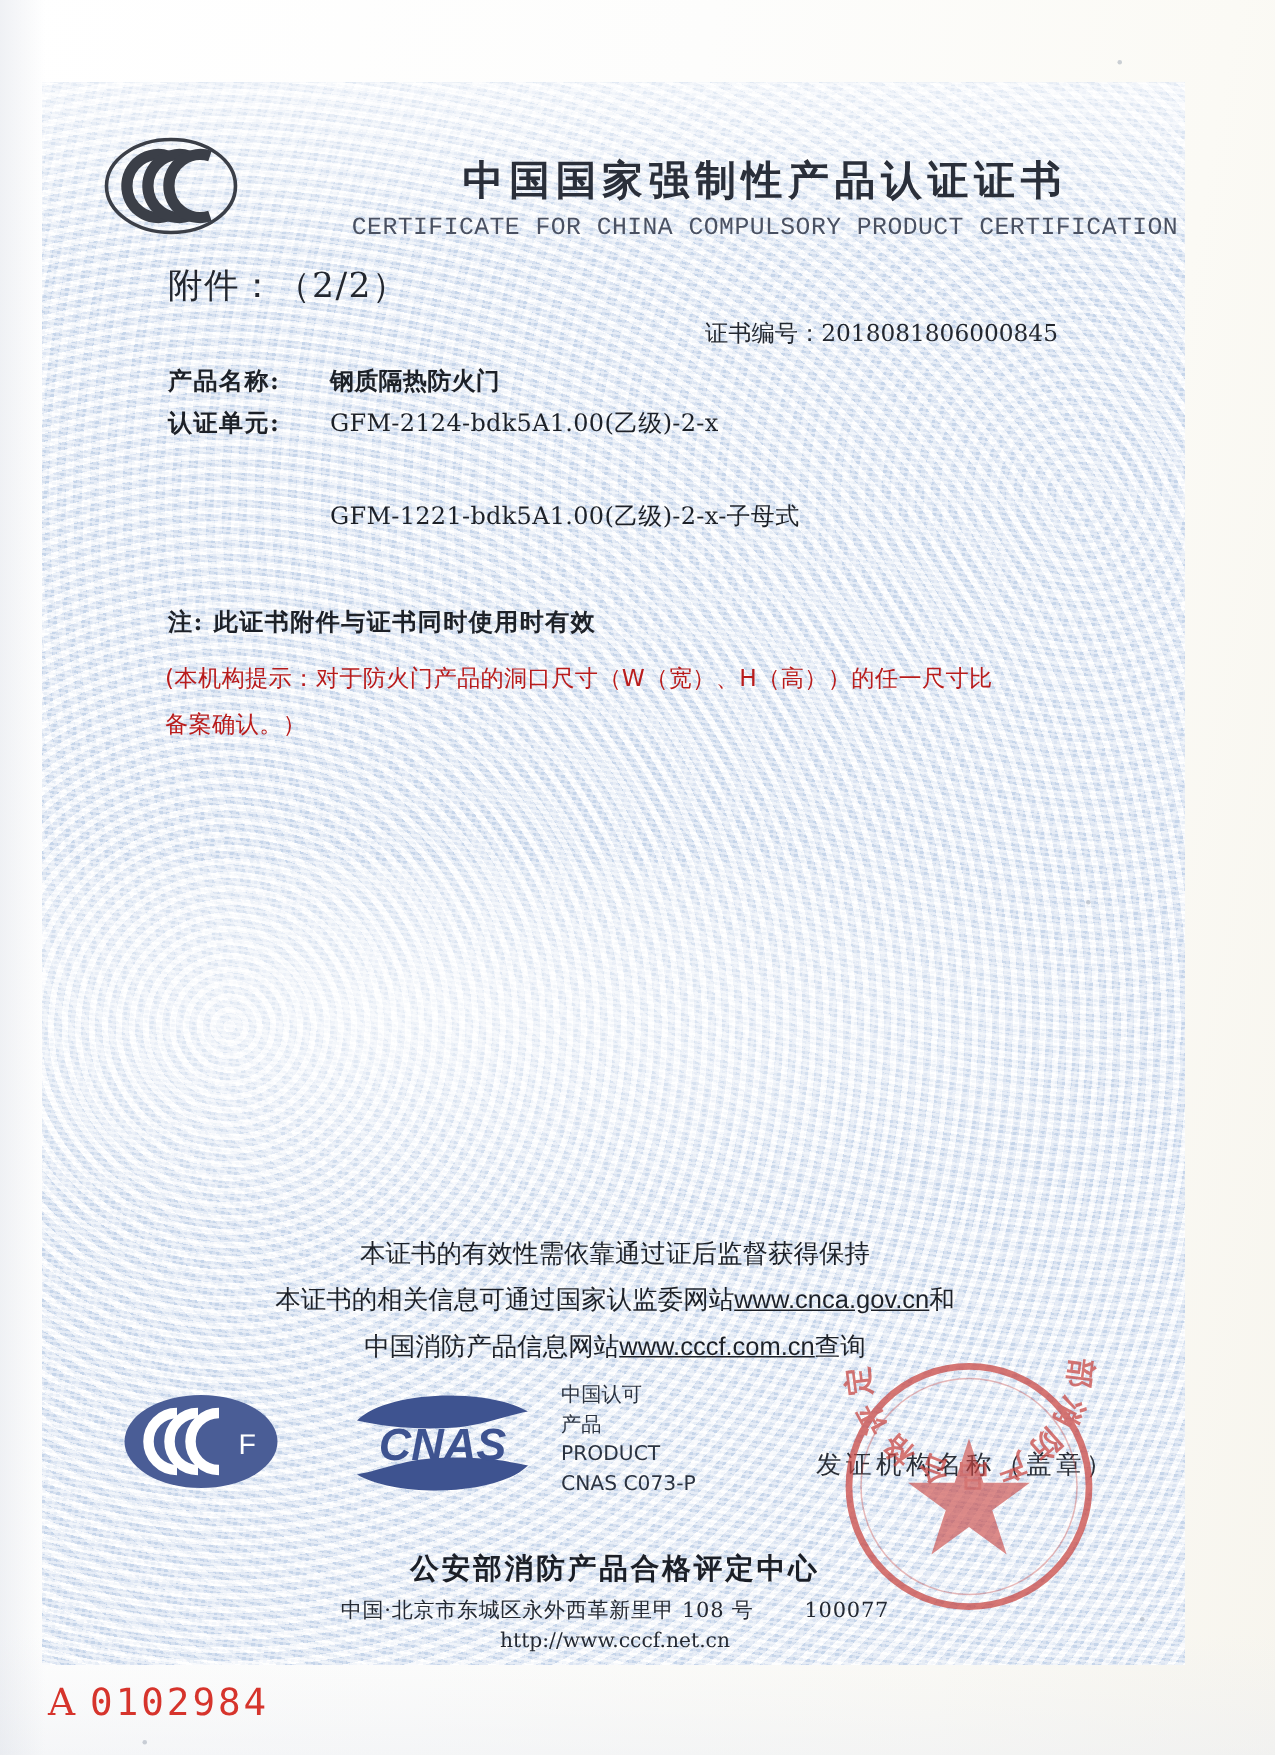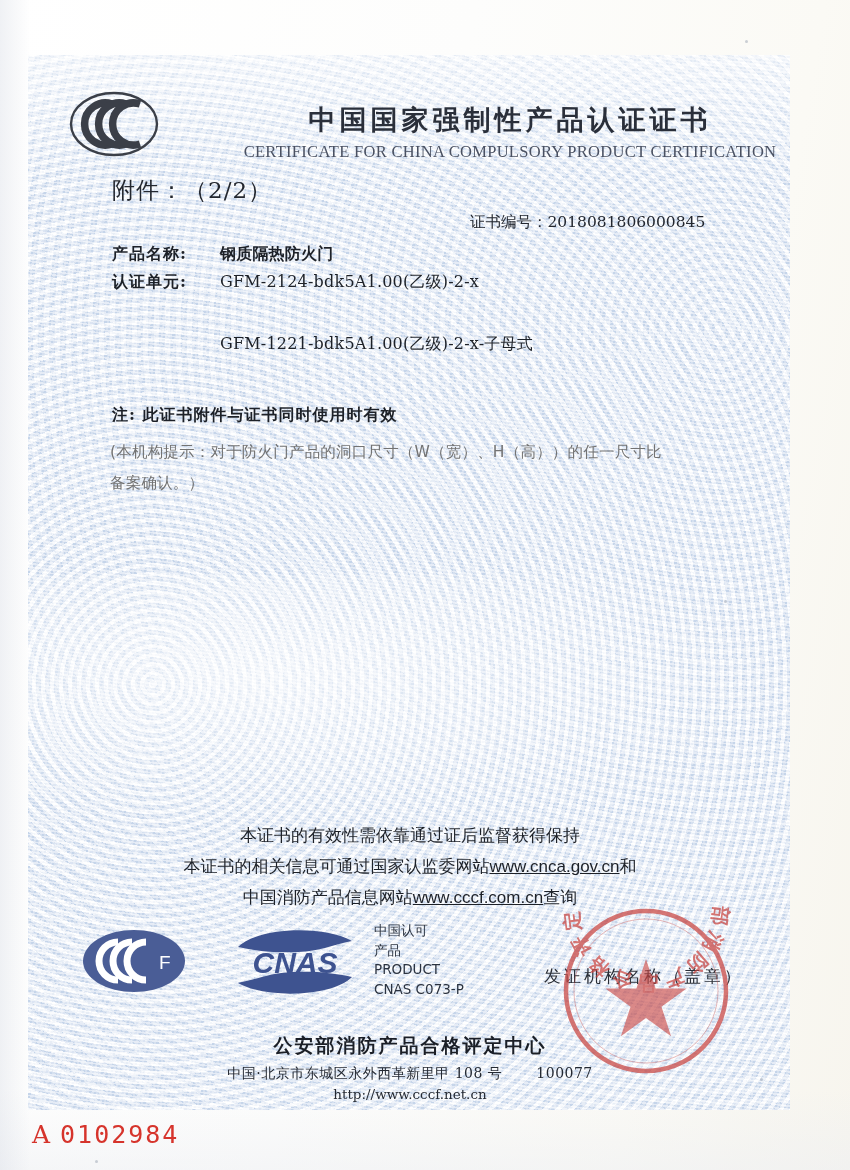--- a/index.html
+++ b/index.html
@@ -94,21 +94,21 @@
     width: 660px; text-align: center;
     font-size: 27px; letter-spacing: 4px;
     color: #2a2f3a; font-weight: 600;
     font-family: "DejaVu Sans", "Liberation Sans", sans-serif;
   }
   #title-en {
     position: absolute; left: 180px; top: 142px;
     width: 660px; text-align: center;
     font-size: 16.5px; letter-spacing: 0.3px;
     color: #4a5162;
-    font-family: Liberation Serif, serif;
+    font-family: Liberation Mono, monospace;
   }
   #annex {
     position: absolute; left: 112px; top: 175px;
     font-size: 23px; color: #23272f; letter-spacing: 1px;
     font-family: "DejaVu Serif", "Liberation Serif", serif;
   }
   #cert-no {
     position: absolute; left: 470px; top: 212px;
     font-size: 15.5px; color: #23272f;
     font-family: "DejaVu Serif", "Liberation Serif", serif;
@@ -148,21 +148,21 @@
     font-size: 16px; font-weight: bold;
     color: #1d2128;
     font-family: "DejaVu Serif", "Liberation Serif", serif;
     letter-spacing: 1px;
   }
 
   #bracket-note {
     position: absolute; left: 110px; top: 437px;
     width: 640px;
     font-size: 15.5px; line-height: 31px;
-    color: #737373;
+    color: #b91c1c;
     font-family: "DejaVu Sans", "Liberation Sans", sans-serif;
     letter-spacing: 0.2px;
   }
 
   
   #validity {
     position: absolute; left: 60px; top: 820px;
     width: 700px; text-align: center;
     font-size: 17px; line-height: 31px;
     color: #1d2128;

